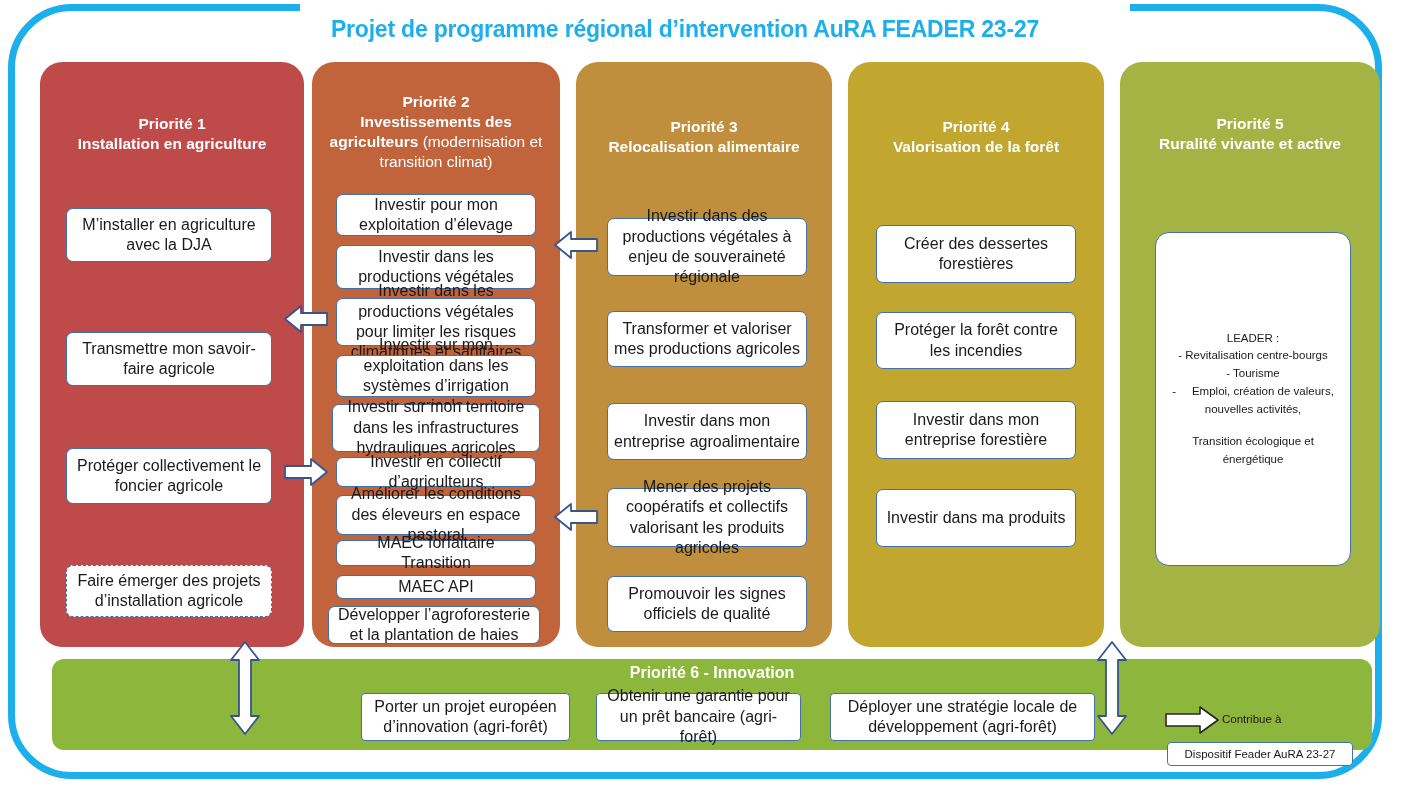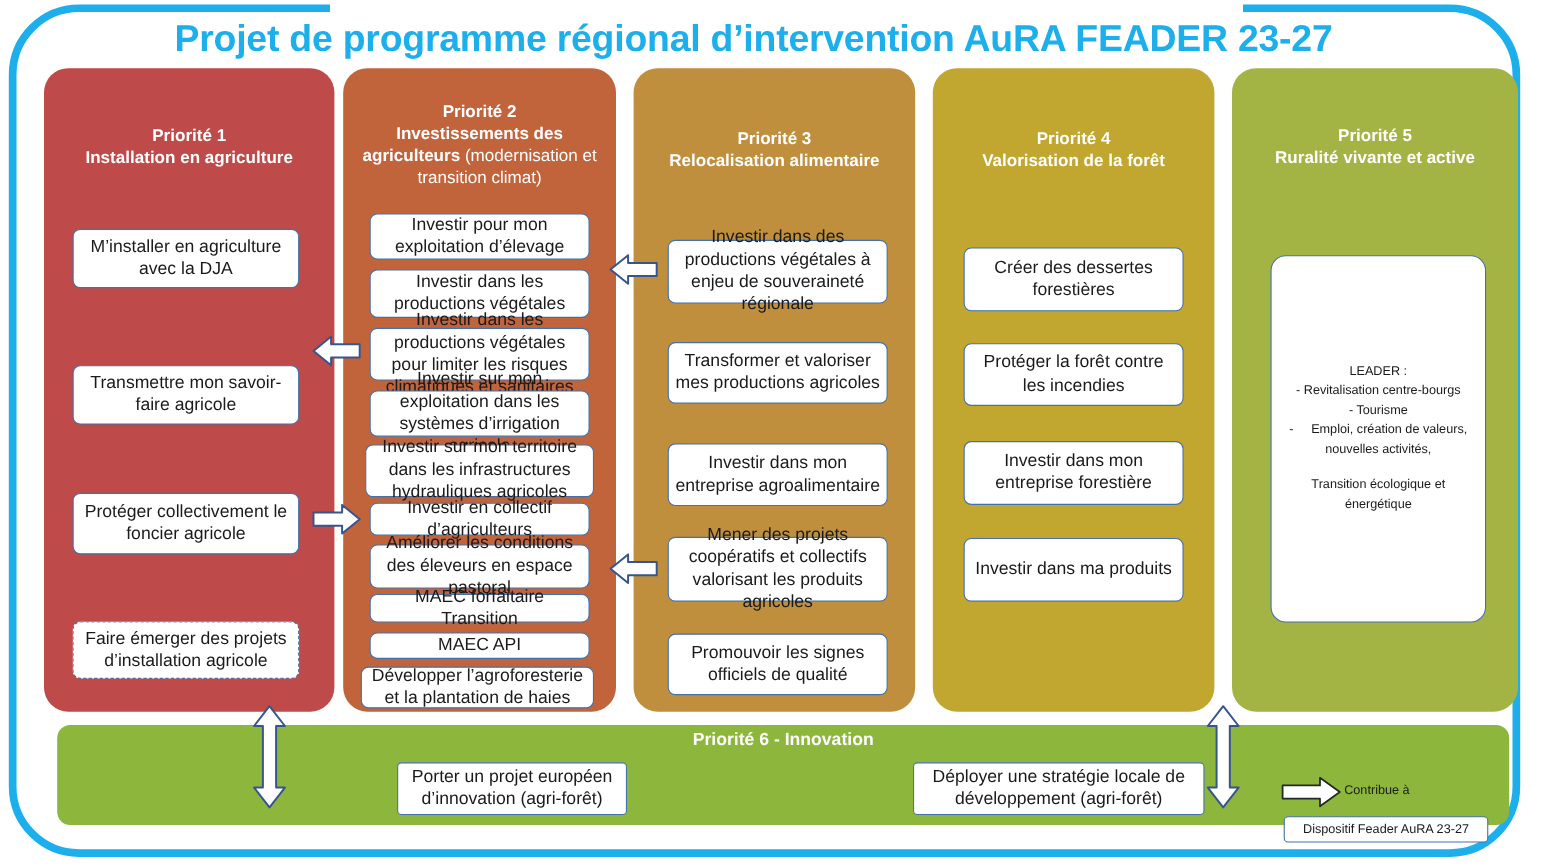--- a/index.html
+++ b/index.html
@@ -22,21 +22,21 @@
   
   .frame-mask{
     position:absolute;left:300px;top:0px;width:830px;height:16px;background:#ffffff;
   }
 
   
   .title{
     position:absolute;left:0;top:16px;width:1370px;
     text-align:center;
     color:#1CAFEC;
-    font-size:34px;font-weight:bold;
+    font-size:23px;font-weight:bold;
     letter-spacing:-0.2px;
     white-space:nowrap;
   }
 
   
   .col{
     position:absolute;
     border-radius:22px;
     box-sizing:border-box;
     padding:0;
@@ -198,20 +198,21 @@
       <div>-     Emploi, création de valeurs, nouvelles activités,</div>
       <div class="leader-gap"></div>
       <div>Transition écologique et énergétique</div>
     </div>
   </div>
 
   <div class="band6" style="background: rgb(141, 182, 60);">
     <div class="band6-title">Priorité 6 - Innovation</div>
   </div>
   <div class="box sq" style="left:361px;top:693px;width:209px;height:48px;">Porter un projet européen d’innovation (agri-forêt)</div>
+  <div class="box sq" style="left:596px;top:693px;width:205px;height:48px;">Obtenir une garantie pour un prêt bancaire (agri-forêt)</div>
   <div class="box sq" style="left:830px;top:693px;width:265px;height:48px;">Déployer une stratégie locale de développement (agri-forêt)</div>
 
   <div class="arrow" style="left:283px;top:303px;">
     <svg width="46" height="32" viewBox="0 0 46 32">
       <path d="M2 16 L18 3 L18 10 L44 10 L44 22 L18 22 L18 29 Z" fill="#ffffff" stroke="#36558F" stroke-width="1.8" stroke-linejoin="round"></path>
     </svg>
   </div>
 
   <div class="arrow" style="left:283px;top:456px;">
     <svg width="46" height="32" viewBox="0 0 46 32">

